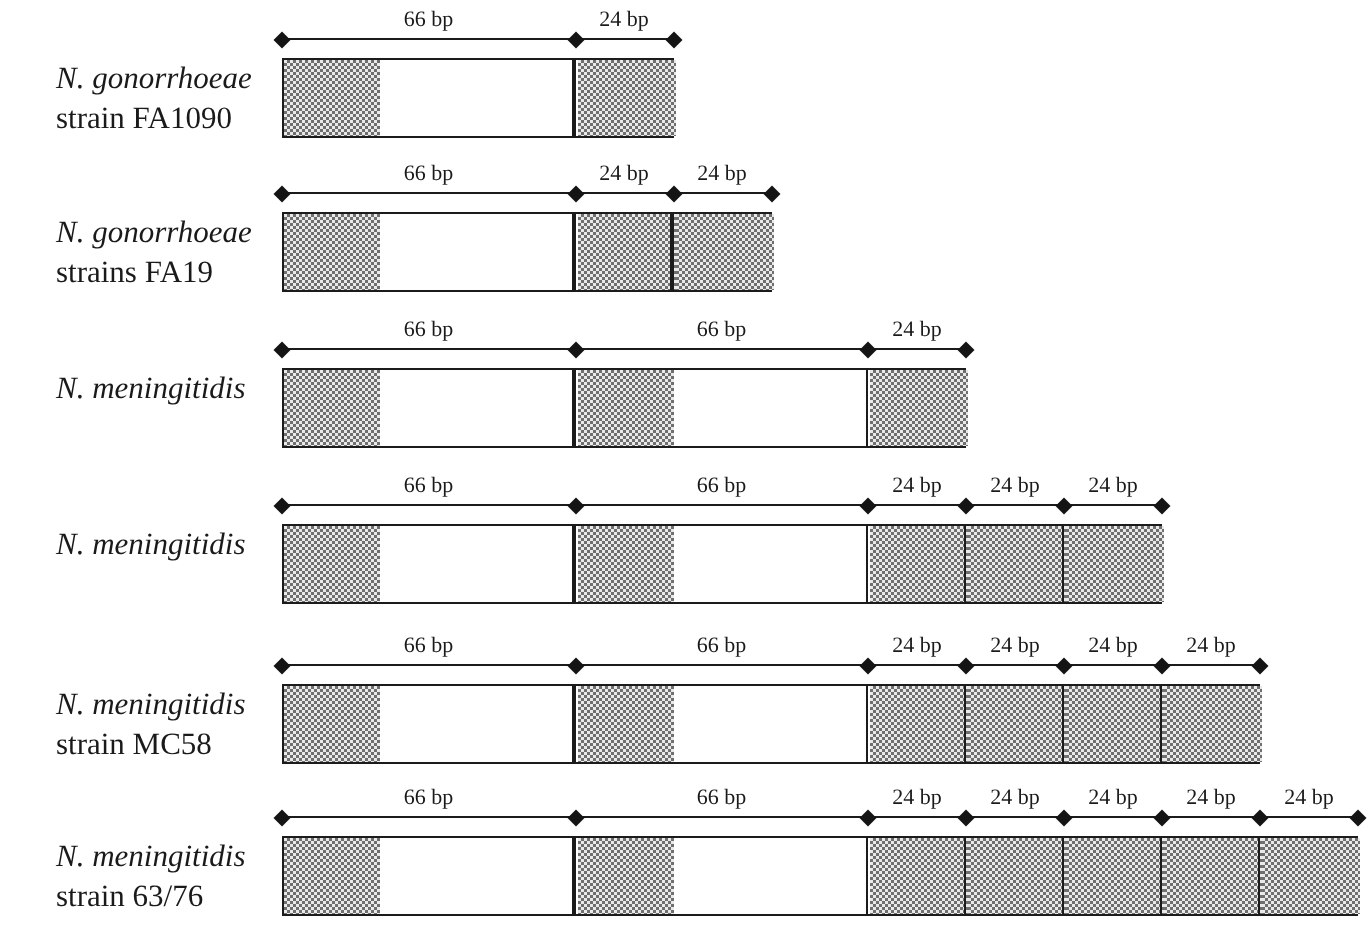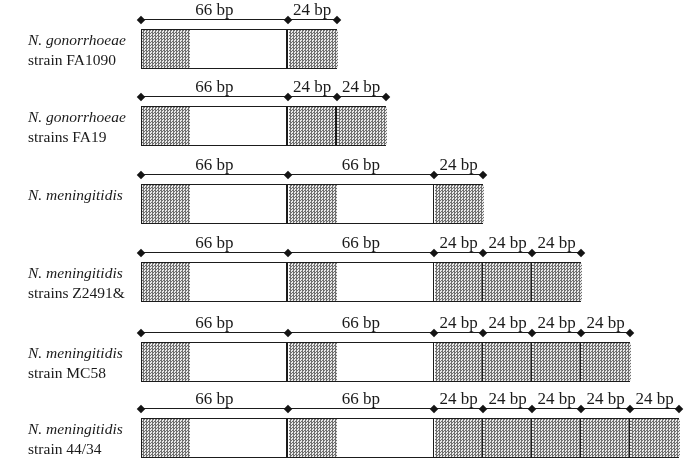--- a/index.html
+++ b/index.html
@@ -5,21 +5,21 @@
   html,body{margin:0;padding:0;}
   body{
     width:685px;height:464px;background:#ffffff;position:relative;overflow:hidden;
     font-family:"Liberation Serif","DejaVu Serif",serif;color:#1a1a1a;
   }
   #figure{position:absolute;inset:0;}
   .strain-label{position:absolute;font-size:15.5px;line-height:20px;white-space:nowrap;}
   .strain-label .species{font-style:italic;}
   .dim-line{position:absolute;height:1.3px;background:#1b1b1b;}
   .diamond{position:absolute;width:6px;height:6px;background:#141414;transform:rotate(45deg);}
-  .dim-label{position:absolute;font-size:17px;line-height:18px;white-space:nowrap;transform:translateX(-50%);}
+  .dim-label{position:absolute;font-size:11px;line-height:18px;white-space:nowrap;transform:translateX(-50%);}
   .bar{position:absolute;background:#ffffff;border:1.5px solid #1b1b1b;box-sizing:border-box;}
   .hatch{position:absolute;top:0;bottom:0;
     background-color:#cfcfcf;
     background-image:conic-gradient(#6f6f6f 25%, #e9e9e9 0 50%, #6f6f6f 0 75%, #e9e9e9 0);
     background-size:3px 3px;}
   .sep{position:absolute;top:0;bottom:0;width:1.5px;background:#1b1b1b;}
 </style>
 </head>
 <body>
 
@@ -71,21 +71,20 @@
     <span class="dim-label" style="left: 458.5px; top: 155.5px;">24 bp</span>
     <div class="bar" style="left: 141px; top: 184px; width: 342px; height: 40px;">
       <div class="hatch" style="left: 0px; width: 48px;"></div>
       <div class="hatch" style="left: 146.5px; width: 48px;"></div>
       <div class="sep" style="left: 144.25px;"></div>
       <div class="hatch" style="left: 293px; width: 49px;"></div>
       <div class="sep" style="left: 290.75px;"></div>
     </div>
     <div class="strain-label" style="left: 28px; top: 263px;">
       <div class="species">N. meningitidis</div>
-      <div class="strain-line">strains Z2491&amp;</div>
     </div>
     <div class="dim-line" style="left: 141px; top: 251.9px; width: 440px;"></div>
     <div class="diamond" style="left: 138px; top: 249.5px;"></div>
     <div class="diamond" style="left: 284.5px; top: 249.5px;"></div>
     <div class="diamond" style="left: 431px; top: 249.5px;"></div>
     <div class="diamond" style="left: 480px; top: 249.5px;"></div>
     <div class="diamond" style="left: 529px; top: 249.5px;"></div>
     <div class="diamond" style="left: 578px; top: 249.5px;"></div>
     <span class="dim-label" style="left: 214.25px; top: 233.5px;">66 bp</span>
     <span class="dim-label" style="left: 360.75px; top: 233.5px;">66 bp</span>
@@ -129,21 +128,21 @@
       <div class="sep" style="left: 290.75px;"></div>
       <div class="hatch" style="left: 342px; width: 49px;"></div>
       <div class="sep" style="left: 339.75px;"></div>
       <div class="hatch" style="left: 391px; width: 49px;"></div>
       <div class="sep" style="left: 388.75px;"></div>
       <div class="hatch" style="left: 440px; width: 49px;"></div>
       <div class="sep" style="left: 437.75px;"></div>
     </div>
     <div class="strain-label" style="left: 28px; top: 419px;">
       <div class="species">N. meningitidis</div>
-      <div class="strain-line">strain 44/34</div>
+      <div class="strain-line">strain 63/76</div>
     </div>
     <div class="dim-line" style="left: 141px; top: 407.9px; width: 538px;"></div>
     <div class="diamond" style="left: 138px; top: 405.5px;"></div>
     <div class="diamond" style="left: 284.5px; top: 405.5px;"></div>
     <div class="diamond" style="left: 431px; top: 405.5px;"></div>
     <div class="diamond" style="left: 480px; top: 405.5px;"></div>
     <div class="diamond" style="left: 529px; top: 405.5px;"></div>
     <div class="diamond" style="left: 578px; top: 405.5px;"></div>
     <div class="diamond" style="left: 627px; top: 405.5px;"></div>
     <div class="diamond" style="left: 676px; top: 405.5px;"></div>

